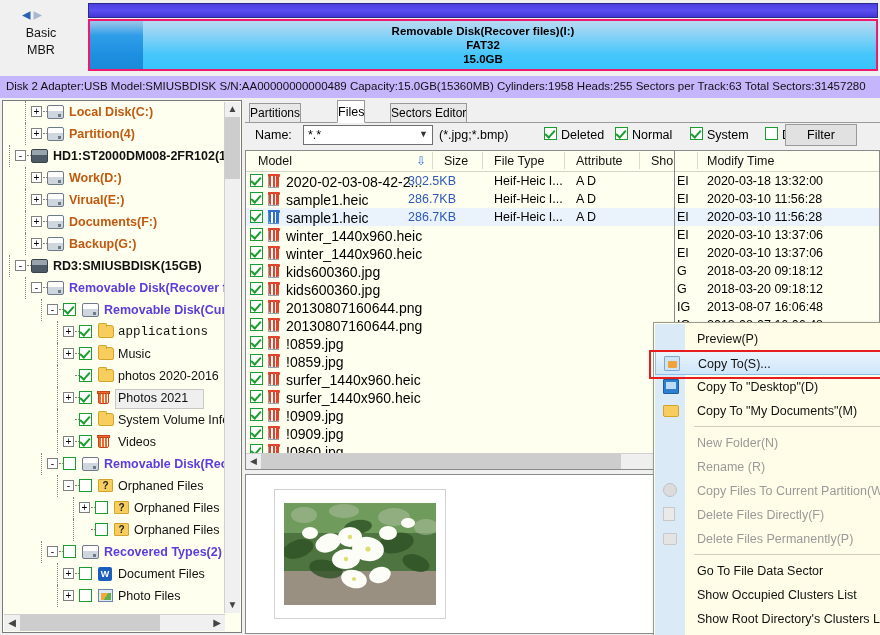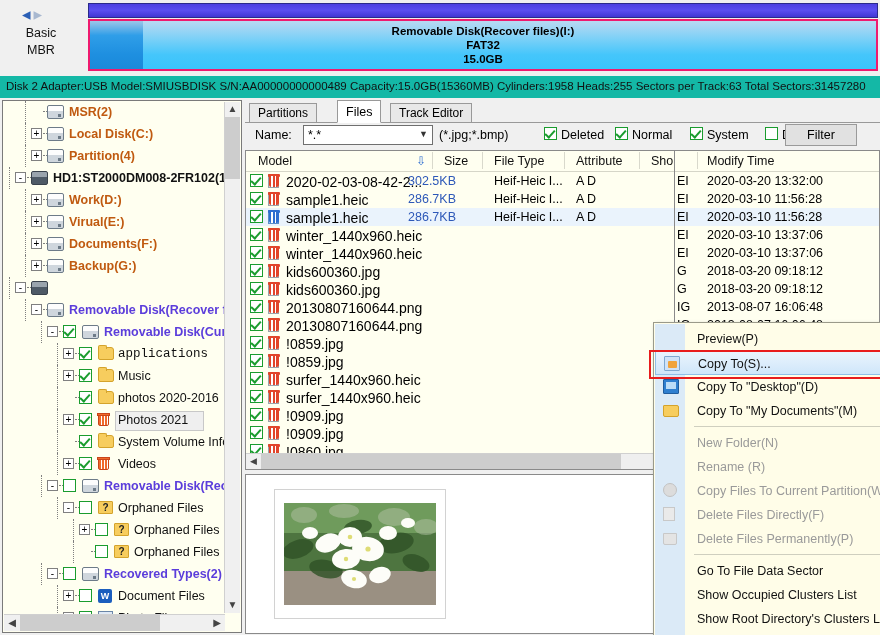--- a/index.html
+++ b/index.html
@@ -25,21 +25,21 @@
     border:2px solid #ef1a6e;box-sizing:border-box;background:#5bc8f5;}
   .part-inner{position:absolute;inset:0;
     background:linear-gradient(to bottom,#b9d9f2 0%,#7fd1f7 35%,#45c6fb 70%,#39c4fc 100%);}
   .part-used{position:absolute;left:0;top:0;width:53px;height:100%;
     background:linear-gradient(to bottom,#9dc6e8 0%,#2f9ee8 30%,#1e8fe0 70%,#1a8ad9 100%);}
   .part-text{position:absolute;inset:0;display:flex;flex-direction:column;
     align-items:center;justify-content:center;font-weight:bold;font-size:11.5px;line-height:14px;color:#000;}
 
   
   .disk-info{position:absolute;left:0;top:76px;width:880px;height:22px;
-    background:#14b8a6;font-size:11.5px;color:#111;padding:4px 0 0 6px;box-sizing:border-box;
+    background:#c4b5fd;font-size:11.5px;color:#111;padding:4px 0 0 6px;box-sizing:border-box;
     white-space:nowrap;}
 
   
   .tree-panel{position:absolute;left:2px;top:100px;width:240px;height:533px;
     background:#fffff0;border:1px solid #7a7a7a;box-sizing:border-box;overflow:hidden;}
   .tree-scroll{position:absolute;left:0;top:0;width:223px;height:513px;overflow:hidden;}
   .tree-row{position:relative;height:22px;line-height:22px;white-space:nowrap;font-size:12.5px;}
   .tw{position:absolute;width:11px;height:11px;border:1px solid #808080;background:#fff;
       top:5px;box-sizing:border-box;font-size:10px;line-height:9px;text-align:center;color:#000;}
   .chk{position:absolute;width:13px;height:13px;border:1.6px solid #1a9c2e;background:#fff;
@@ -86,21 +86,21 @@
   .vscroll .thumb{position:absolute;left:0;top:15px;width:15px;height:62px;background:#cdcdcd;}
   .hscroll{position:absolute;left:1px;bottom:1px;width:221px;height:16px;background:#f0f0f0;border-top:1px solid #d0d0d0;}
   .hscroll .arrow{position:absolute;width:16px;height:16px;text-align:center;line-height:15px;font-size:10px;color:#444;}
   .hscroll .lft{left:0;}
   .hscroll .rgt{right:0;}
   .hscroll .thumb{position:absolute;top:0;left:16px;width:140px;height:16px;background:#cdcdcd;}
 
   
   .main{position:absolute;left:245px;top:100px;width:635px;height:535px;}
   .tabs{position:absolute;left:0;top:0;height:22px;width:635px;}
-  .tab{position:absolute;top:3px;height:19px;line-height:19px;padding:0 8px;
+  .tab{position:absolute;top:3px;height:19px;line-height:19px;padding:0 0;
      border:1px solid #999;background:#e8e8e8;box-sizing:border-box;font-size:12px;border-bottom:none;text-align:center;}
   .tab.active{top:0;height:23px;line-height:22px;background:#fff;border-bottom:1px solid #fff;z-index:3;font-size:12.5px;}
   .tabline{position:absolute;left:0;top:22px;width:635px;height:1px;background:#999;}
 
   .filterbar{position:absolute;left:0;top:23px;width:635px;height:26px;background:#f0f0f0;}
   .fb-label{position:absolute;left:10px;top:5px;font-size:12.5px;}
   .fb-combo{position:absolute;left:58px;top:2px;width:130px;height:20px;background:#fff;
      border:1px solid #6f6f6f;box-sizing:border-box;}
   .fb-combo .val{position:absolute;left:4px;top:2px;font-size:12.5px;}
   .fb-combo .chev{position:absolute;right:4px;top:3px;font-size:9px;color:#333;}
@@ -203,26 +203,20 @@
       </div>
     </div>
   </div>
 
   <div class="disk-info">Disk 2 Adapter:USB  Model:SMIUSBDISK  S/N:AA00000000000489  Capacity:15.0GB(15360MB)  Cylinders:1958  Heads:255  Sectors per Track:63  Total Sectors:31457280</div>
 
   <div class="tree-panel">
     <div class="tree-scroll" id="tree-scroll">
         <div class="tree-row">
           <div class="dots" style="left: 22px; top: 0px; height: 22px;"></div>
-          <div class="hline" style="left: 40px; top: 10px; width: 6px;"></div>
-          <div class="ico ico-drive" style="left: 44px;"></div>
-          <div class="tlabel c-orange" style="left: 66px;">MSR(2)</div>
-        </div>
-        <div class="tree-row">
-          <div class="dots" style="left: 22px; top: 0px; height: 22px;"></div>
           <div class="tw" style="left: 28px;">+</div>
           <div class="hline" style="left: 40px; top: 10px; width: 6px;"></div>
           <div class="ico ico-drive" style="left: 44px;"></div>
           <div class="tlabel c-orange" style="left: 66px;">Local Disk(C:)</div>
         </div>
         <div class="tree-row">
           <div class="dots" style="left: 22px; top: 0px; height: 22px;"></div>
           <div class="tw" style="left: 28px;">+</div>
           <div class="hline" style="left: 40px; top: 10px; width: 6px;"></div>
           <div class="ico ico-drive" style="left: 44px;"></div>
@@ -261,20 +255,21 @@
           <div class="tw" style="left: 28px;">+</div>
           <div class="hline" style="left: 40px; top: 10px; width: 6px;"></div>
           <div class="ico ico-drive" style="left: 44px;"></div>
           <div class="tlabel c-orange" style="left: 66px;">Backup(G:)</div>
         </div>
         <div class="tree-row">
           <div class="dots" style="left: 6px; top: 0px; height: 22px;"></div>
           <div class="tw" style="left: 12px;">-</div>
           <div class="hline" style="left: 24px; top: 10px; width: 6px;"></div>
           <div class="ico ico-hd" style="left: 28px;"></div>
+          <div class="tlabel c-black" style="left: 50px;">RD3:SMIUSBDISK(15GB)</div>
         </div>
         <div class="tree-row">
           <div class="dots" style="left: 22px; top: 0px; height: 22px;"></div>
           <div class="tw" style="left: 28px;">-</div>
           <div class="hline" style="left: 40px; top: 10px; width: 6px;"></div>
           <div class="ico ico-drive" style="left: 44px;"></div>
           <div class="tlabel c-purple" style="left: 66px;">Removable Disk(Recover fil</div>
         </div>
         <div class="tree-row">
           <div class="dots" style="left: 38px; top: 0px; height: 22px;"></div>
@@ -397,21 +392,21 @@
       <div class="thumb"></div>
       <div class="arrow rgt">▶</div>
     </div>
   </div>
 
   <div class="main">
 
     <div class="tabs" id="tabs">
         <div class="tab" style="left: 4px;">Partitions</div>
         <div class="tab active" style="left: 92px;">Files</div>
-        <div class="tab" style="left: 145px;">Track Editor</div>
+        <div class="tab" style="left: 145px;">Sectors Editor</div>
       </div>
     <div class="tabline"></div>
 
     <div class="filterbar">
       <div class="fb-label">Name:</div>
       <div class="fb-combo">
         <span class="val">*.*</span>
         <span class="chev">▼</span>
       </div>
       <div class="fb-ext">(*.jpg;*.bmp)</div>
@@ -430,21 +425,21 @@
 
     <div class="rightlist">
       <div class="fl-header" style="width: 205px;">
           <div class="colh" style="left: 2px;"></div>
           <div class="colh" style="left: 32px;">Modify Time</div>
           <div class="colsep" style="left: 22px;"></div>
         </div>
         <div id="right-rows">
           <div class="frow" style="top: 21px; width: 205px;">
             <div class="f-short" style="left: 2px;">EI</div>
-            <div class="f-mtime" style="left: 32px;">2020-03-20 13:32:00</div>
+            <div class="f-mtime" style="left: 32px;">2020-03-18 13:32:00</div>
           </div>
           <div class="frow" style="top: 39px; width: 205px;">
             <div class="f-short" style="left: 2px;">EI</div>
             <div class="f-mtime" style="left: 32px;">2020-03-10 11:56:28</div>
           </div>
           <div class="frow sel" style="top: 57px; width: 205px;">
             <div class="f-short" style="left: 2px;">EI</div>
             <div class="f-mtime" style="left: 32px;">2020-03-10 11:56:28</div>
           </div>
           <div class="frow" style="top: 75px; width: 205px;">

